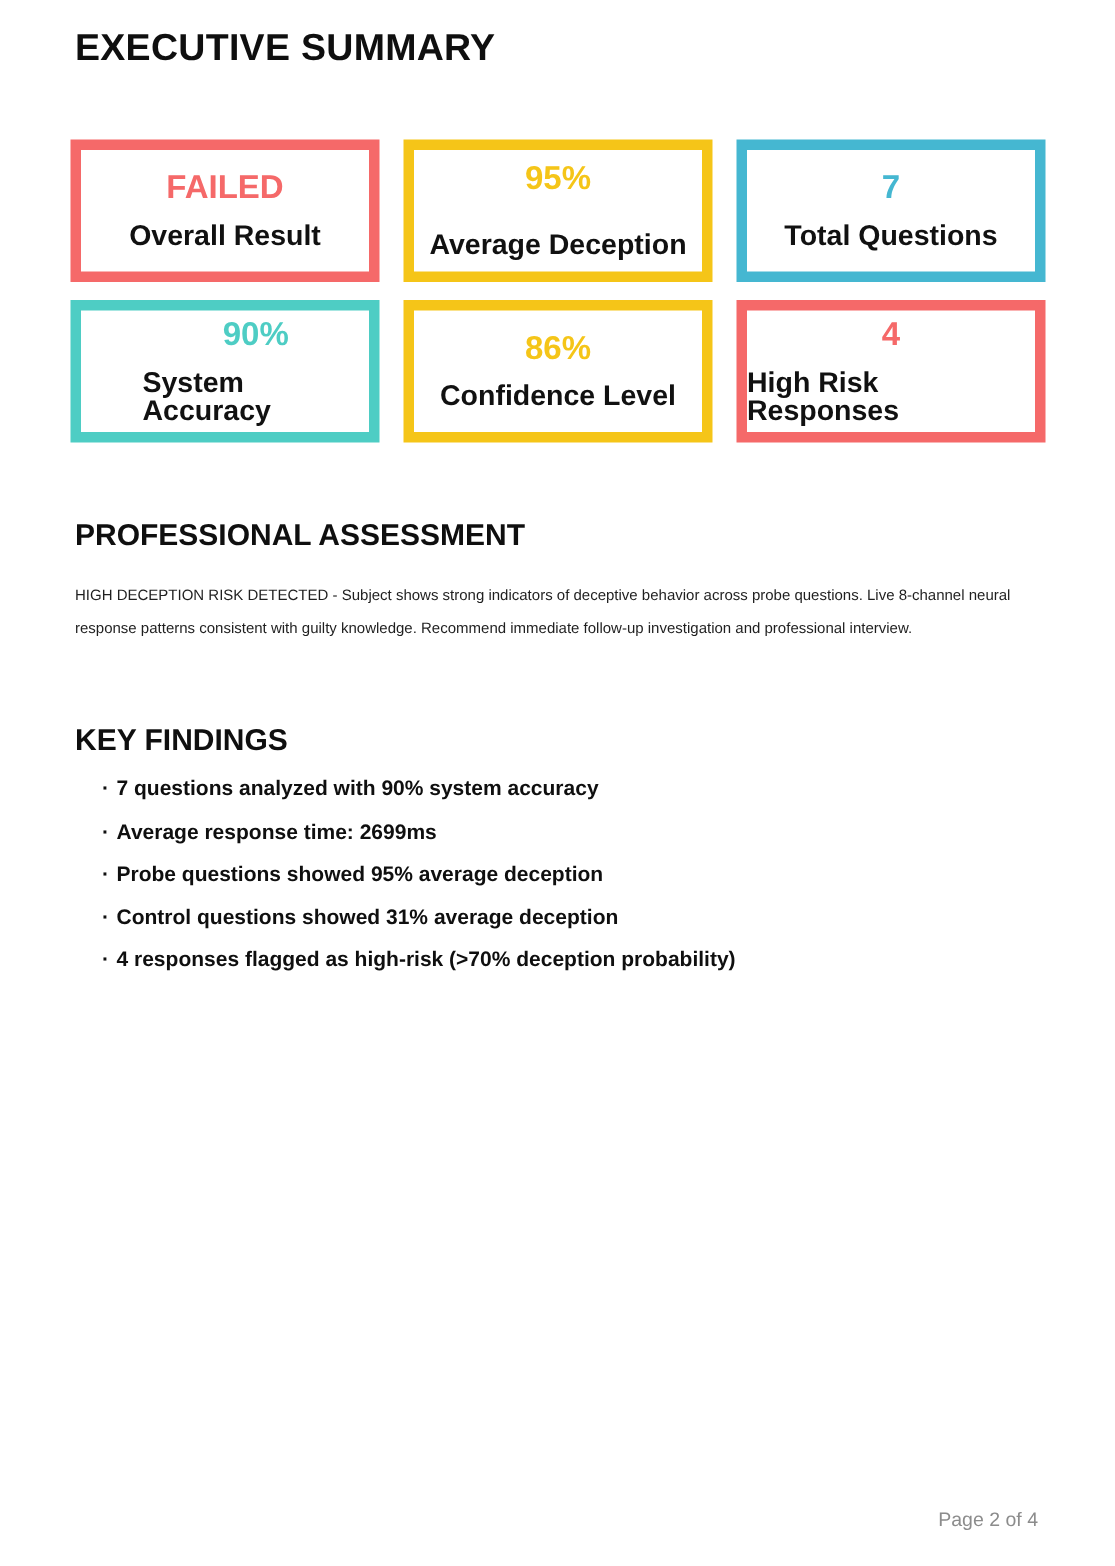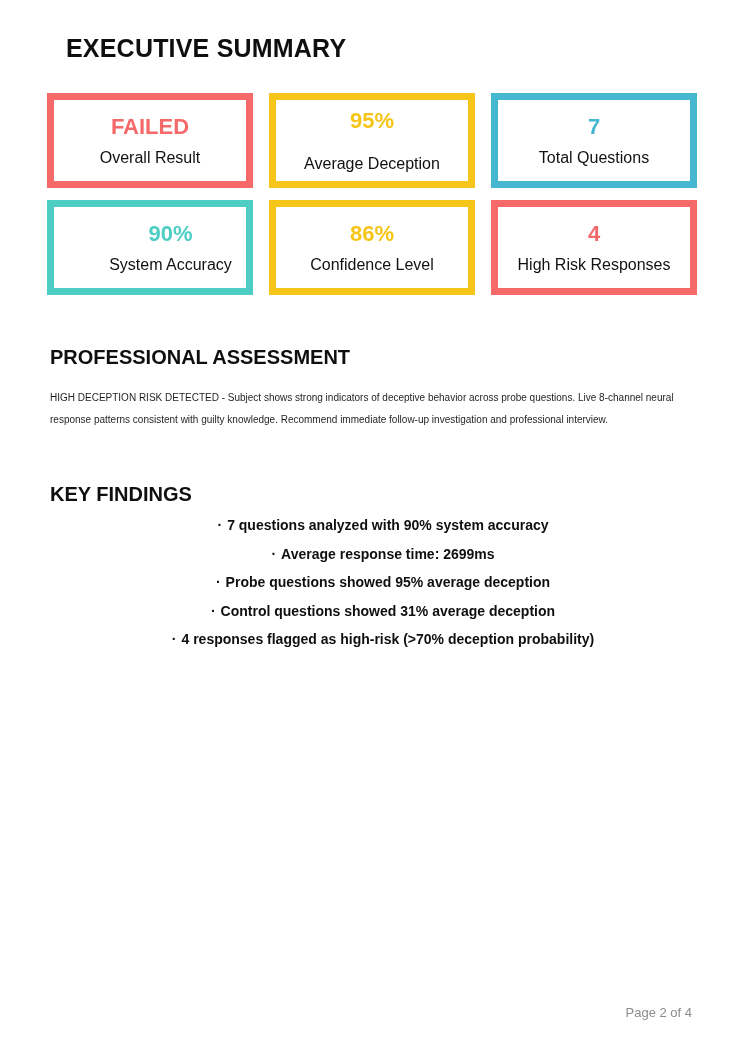--- a/index.html
+++ b/index.html
@@ -14,21 +14,21 @@
     overflow: hidden;
     font-family: "Liberation Sans", "DejaVu Sans", sans-serif;
     color: #111111;
   }
   .page {
     position: absolute;
     inset: 0;
     background: #ffffff;
   }
   h1.page-title {
-    margin: 16px;
+    margin: 0;
     position: absolute;
     left: 50px;
     top: 18px;
     font-size: 25px;
     font-weight: 700;
     letter-spacing: 0.2px;
     color: #0f0f0f;
   }
   .stats-grid {
     position: absolute;
@@ -50,22 +50,22 @@
     align-items: center;
     justify-content: center;
   }
   .stat-value {
     font-size: 22px;
     font-weight: 700;
     line-height: 1;
     margin-bottom: 12px;
   }
   .stat-label {
-    font-size: 16px;
-    font-weight: 400;
+    font-size: 19px;
+    font-weight: 700;
     color: #111111;
     line-height: 1;
   }
   h2.section-heading {
     margin: 0;
     position: absolute;
     left: 50px;
     font-size: 20px;
     font-weight: 700;
     color: #0f0f0f;
@@ -92,21 +92,20 @@
     top: 518px;
     width: 630px;
   }
   ul.findings li {
     font-size: 14px;
     font-weight: 700;
     line-height: 14px;
     margin-bottom: 14.5px;
     color: #0f0f0f;
     white-space: nowrap;
-    text-align: center;
   }
   ul.findings li .dot {
     display: inline-block;
     margin-right: 5px;
     font-weight: 700;
   }
   .page-footer {
     position: absolute;
     right: 51px;
     top: 1005px;

